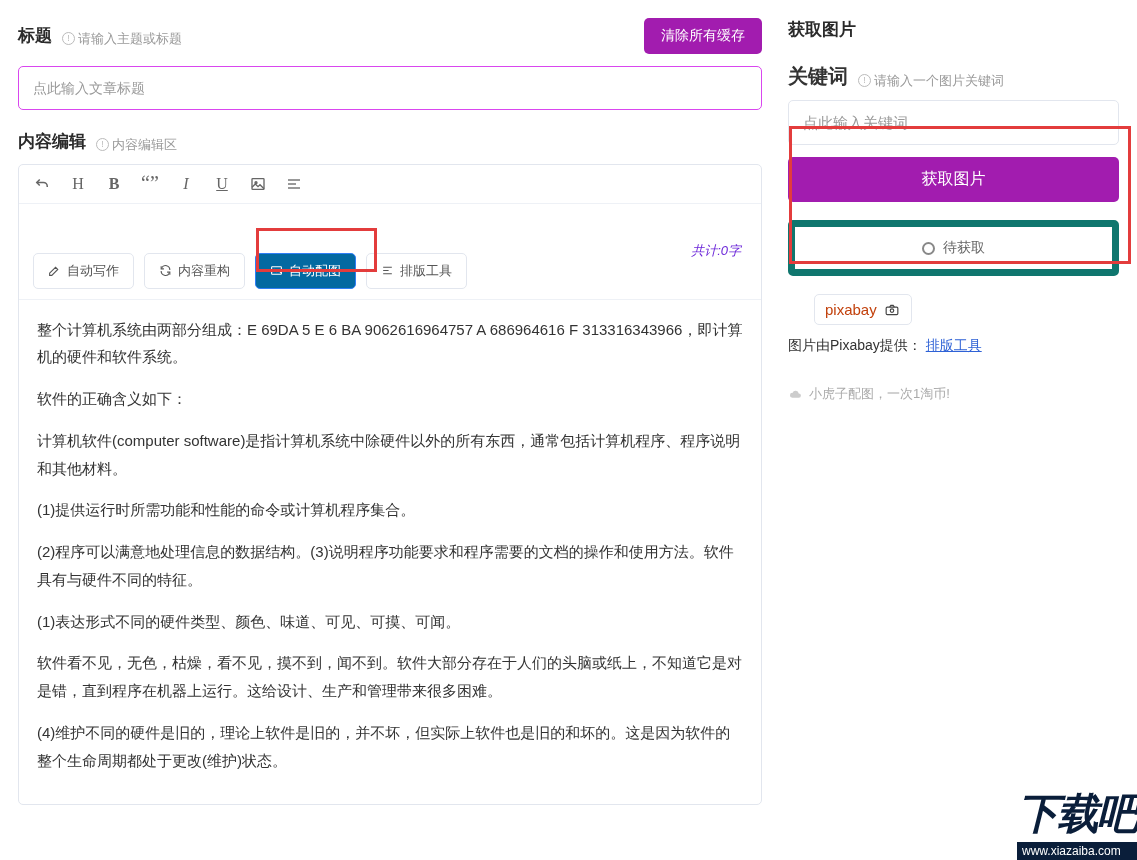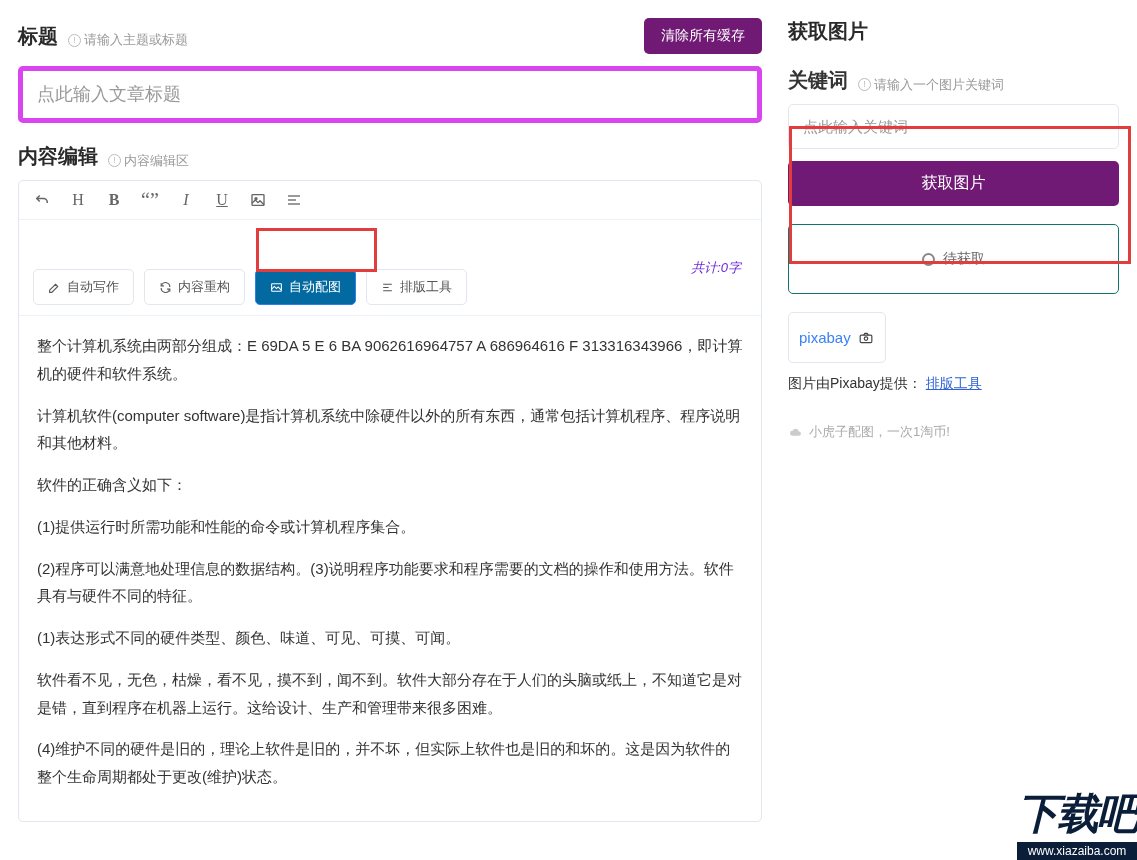--- a/index.html
+++ b/index.html
@@ -12,42 +12,42 @@
   height: 860px;
   overflow: hidden;
   position: relative;
 }
 .container { display: flex; height: 100%; }
 .main-col { width: 770px; padding: 18px 8px 0 18px; }
 .side-col { flex: 1; padding: 18px 18px 0 18px; }
 
 
 .section-header { display: flex; align-items: center; justify-content: space-between; margin-bottom: 12px; }
-.section-title { font-size: 20px; font-weight: 600; color: #2a2a2a; }
+.section-title { font-size: 17px; font-weight: 600; color: #2a2a2a; }
 .section-hint { font-size: 13px; color: #999; margin-left: 6px; display: inline-flex; align-items: center; gap: 3px; }
 .hint-circle { display: inline-block; width: 13px; height: 13px; border: 1px solid #bbb; border-radius: 50%; font-size: 9px; color: #bbb; text-align: center; line-height: 11px; }
 
 .btn-primary {
-  background: #701a75;
+  background: #a21caf;
   color: #fff;
   border: none;
   border-radius: 5px;
   padding: 9px 17px;
   font-size: 14px;
   cursor: pointer;
 }
 .btn-primary.wide { width: 100%; padding: 12px 0; font-size: 16px; }
 
 
 .title-input {
   width: 100%;
-  border: 5px solid #d946ef;
+  border: 1px solid #d946ef;
   border-radius: 5px;
   padding: 13px 14px;
-  font-size: 18px;
+  font-size: 14px;
   color: #333;
   margin-bottom: 20px;
 }
 .title-input::placeholder { color: #999; }
 
 
 .editor {
   border: 1px solid #e2e6ee;
   border-radius: 5px;
 }
@@ -104,49 +104,49 @@
 .keyword-input {
   width: 100%;
   border: 1px solid #e2e6ee;
   border-radius: 5px;
   padding: 13px 14px;
   font-size: 15px;
   margin-bottom: 12px;
 }
 .keyword-input::placeholder { color: #999; }
 .pending {
-  border: 1px solid #0f766e;
-  border-radius: 5px;
-  padding: 25px 0;
+  border: 7px solid #0f766e;
+  border-radius: 5px;
+  padding: 12px 0;
   text-align: center;
   color: #666;
   font-size: 14px;
   margin-top: 18px;
   display: flex;
   align-items: center;
   justify-content: center;
   gap: 8px;
 }
 .pending .circ { width: 13px; height: 13px; border: 2px solid #888; border-radius: 50%; }
 .pixabay-badge {
   display: inline-flex; align-items: center; gap: 6px;
   border: 1px solid #e2e6ee; border-radius: 5px;
-  padding: 16px 10px; margin-top: 18px;
-  font-weight: 500; font-size: 15px; color: #3b82f6;
+  padding: 6px 10px; margin-top: 18px;
+  font-weight: 500; font-size: 15px; color: #c2410c; margin-left: 26px;
 }
 .provide-line { margin-top: 12px; font-size: 14px; color: #333; }
 .provide-line a { color: #2f62d6; text-decoration: underline; }
 .footer-hint { margin-top: 30px; font-size: 13px; color: #aaa; display: flex; align-items: center; gap: 6px; }
 
 
 .watermark {
   position: absolute;
   right: 0;
   bottom: 0;
-  text-align: center;
+  text-align: left;
   margin-top: 42px;
 }
 .watermark .big { font-size: 42px; font-weight: 900; color: #0a1e3a; text-shadow: 2px 2px 0 #fff, -1px -1px 0 #fff; letter-spacing: -2px; font-style: italic; }
 .watermark .url { background: #0a1e3a; color: #fff; font-size: 12px; padding: 2px 5px; }
 
 svg { display: block; }
 </style>
 </head>
 <body>
 
@@ -240,22 +240,22 @@
                 <path d="M4 6h16M4 12h10M4 18h16"></path>
               </svg>
           </span>
           <span>排版工具</span>
         </button>
         <span class="count-text">共计:0字</span>
       </div>
 
       <div class="content-area" id="content-area">
           <p>整个计算机系统由两部分组成：E 69DA 5 E 6 BA 9062616964757 A 686964616 F 313316343966，即计算机的硬件和软件系统。</p>
+          <p>软件的正确含义如下：</p>
           <p>计算机软件(computer software)是指计算机系统中除硬件以外的所有东西，通常包括计算机程序、程序说明和其他材料。</p>
-          <p>软件的正确含义如下：</p>
           <p>(1)提供运行时所需功能和性能的命令或计算机程序集合。</p>
           <p>(2)程序可以满意地处理信息的数据结构。(3)说明程序功能要求和程序需要的文档的操作和使用方法。软件具有与硬件不同的特征。</p>
           <p>(1)表达形式不同的硬件类型、颜色、味道、可见、可摸、可闻。</p>
           <p>软件看不见，无色，枯燥，看不见，摸不到，闻不到。软件大部分存在于人们的头脑或纸上，不知道它是对是错，直到程序在机器上运行。这给设计、生产和管理带来很多困难。</p>
           <p>(4)维护不同的硬件是旧的，理论上软件是旧的，并不坏，但实际上软件也是旧的和坏的。这是因为软件的整个生命周期都处于更改(维护)状态。</p>
         </div>
     </div>
   </div>
 
   <div class="side-col">

